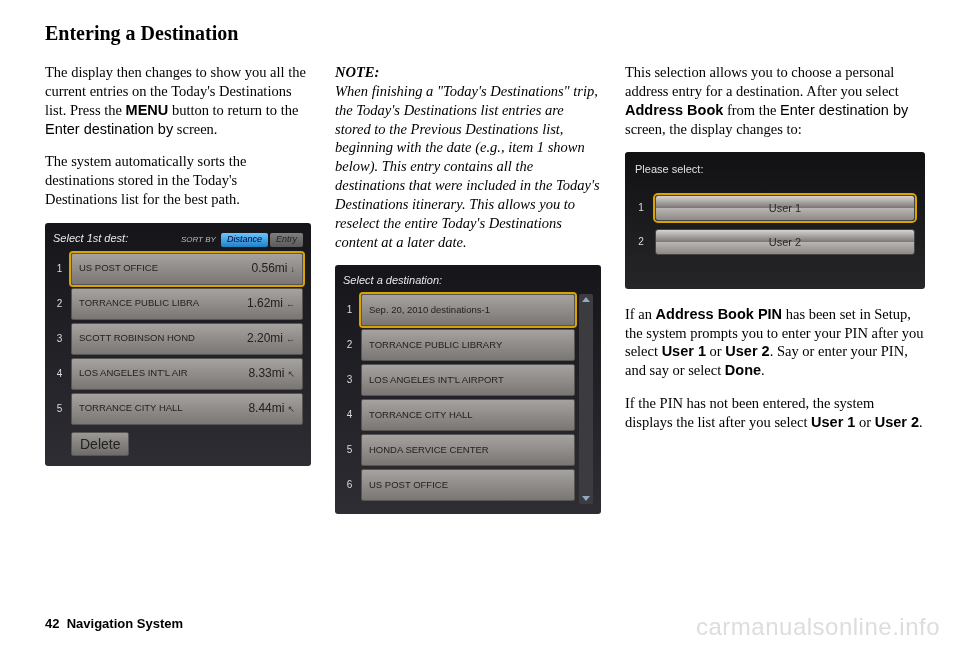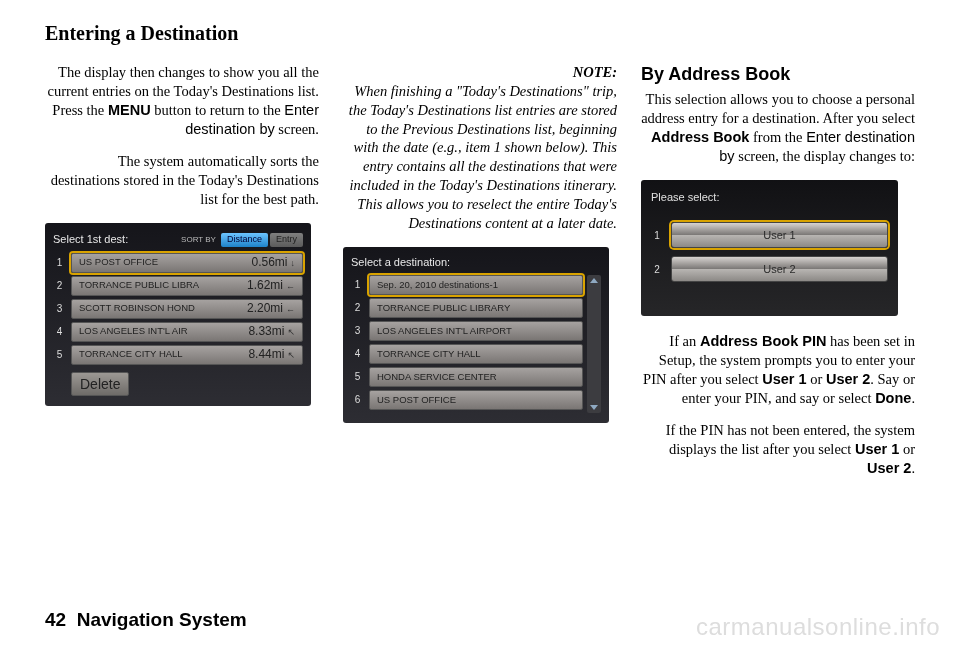--- a/index.html
+++ b/index.html
@@ -20,21 +20,21 @@
   }
   .columns {
     display: flex;
     gap: 24px;
   }
   .col {
     flex: 1;
     font-size: 14.5px;
     line-height: 1.3;
   }
-  .col p { margin-bottom: 14px; text-align: right; }
+  .col p { margin-bottom: 14px; }
   .sans-bold { font-family: Arial, Helvetica, sans-serif; font-weight: bold; }
   .sans { font-family: Arial, Helvetica, sans-serif; }
   .note-label { font-style: italic; font-weight: 560; }
   .note-body { font-style: italic; }
   .section-head {
     font-family: Arial, Helvetica, sans-serif;
     font-weight: bold;
     font-size: 18px;
     margin-bottom: 4px;
   }
@@ -48,22 +48,22 @@
     color: #d8d8d8;
     font-family: Verdana, Arial, sans-serif;
     font-size: 10px;
     margin-bottom: 12px;
   }
   .device .hdr {
     color: #e8e8e8;
     font-size: 11px;
     margin-bottom: 6px;
     display: flex;
-    align-items: center;
     justify-content: space-between;
+    font-style: italic;
   }
   .device .chip {
     display: inline-block;
     padding: 1px 6px;
     background: linear-gradient(#7f7f7f, #5b5b5b);
     color:#222;
     font-size:9px;
     border-radius:2px;
     margin-left:2px;
   }
@@ -72,21 +72,21 @@
     color:#003;
   }
   .device .row {
     display:flex; align-items:center; gap:5px; margin-bottom:3px;
   }
   .device .num {
     width:13px; text-align:center; color:#ddd; font-size:10px;
   }
   .device .bar {
     flex:1;
-    height:20px;
+    height:32px;
     background: linear-gradient(#a6a2a0, #7a7674);
     border-radius:2px;
     display:flex; align-items:center;
     padding:0 7px;
     color:#222;
     font-size:9.5px;
     border:1px solid #555;
     justify-content:space-between;
   }
   .device .bar.highlight {
@@ -108,21 +108,21 @@
     width:14px; background:#3c3c40; border-radius:2px; position:relative;
   }
   .device2 .scroll .tri-up, .device2 .scroll .tri-dn {
     position:absolute; left:3px; width:0;height:0;
     border-left:4px solid transparent; border-right:4px solid transparent;
   }
   .device2 .scroll .tri-up { top:3px; border-bottom:5px solid #8fa9c2;}
   .device2 .scroll .tri-dn { bottom:3px; border-top:5px solid #8fa9c2;}
 
   .device3 {
-    width: 257px;
+    width: 300px;
     background: linear-gradient(#111114, #262628);
     border-radius:3px;
     padding:10px 10px 26px 10px;
     font-family: Verdana, Arial, sans-serif;
     margin-bottom: 16px;
   }
   .device3 .hdr3 { color:#e0e0e0; font-size:11px; margin-bottom:18px; }
   .device3 .urow { display:flex; align-items:center; gap:8px; margin-bottom:8px;}
   .device3 .unum { width:12px; color:#ddd; font-size:10px; text-align:center;}
   .device3 .ubar {
@@ -131,21 +131,21 @@
     border-radius:3px; border:1px solid #444; color:#2a2a2a;
     display:flex; align-items:center; justify-content:center;
     font-size:11px;
   }
   .device3 .ubar.hl { box-shadow:0 0 0 2px #d9a300; }
 
   .arrow-ico { font-size:9px; color:#333; margin-left:3px; }
 
   .footer {
     position:absolute; bottom:24px; left:45px;
-    font-family: Arial, Helvetica, sans-serif; font-size:19px;
+    font-family: Arial, Helvetica, sans-serif; font-size:13px;
   }
   .footer .pg { font-weight:bold; }
   .watermark {
     position:absolute; bottom:14px; right:20px;
     color:#ddd; font-family: Arial, sans-serif; font-size:24px;
     letter-spacing:0.5px;
   }
 </style>
 </head>
 <body>
@@ -259,21 +259,20 @@
         </div>
         <div class="scroll">
           <div class="tri-up"></div>
           <div class="tri-dn"></div>
         </div>
       </div>
     </div>
   </div>
 
   <div class="col">
-    <div class="section-head">By Address Book</div>
     <p>
       <span>This selection allows you to choose a personal address entry for a destination. After you select </span><span class="sans-bold">Address Book</span><span> from the </span><span class="sans">Enter destination by</span><span> screen, the display changes to:</span>
     </p>
 
     <div class="device3">
       <div class="hdr3">Please select:</div>
       <div class="urow">
         <span class="unum">1</span>
         <div class="ubar hl">User 1</div>
       </div>

